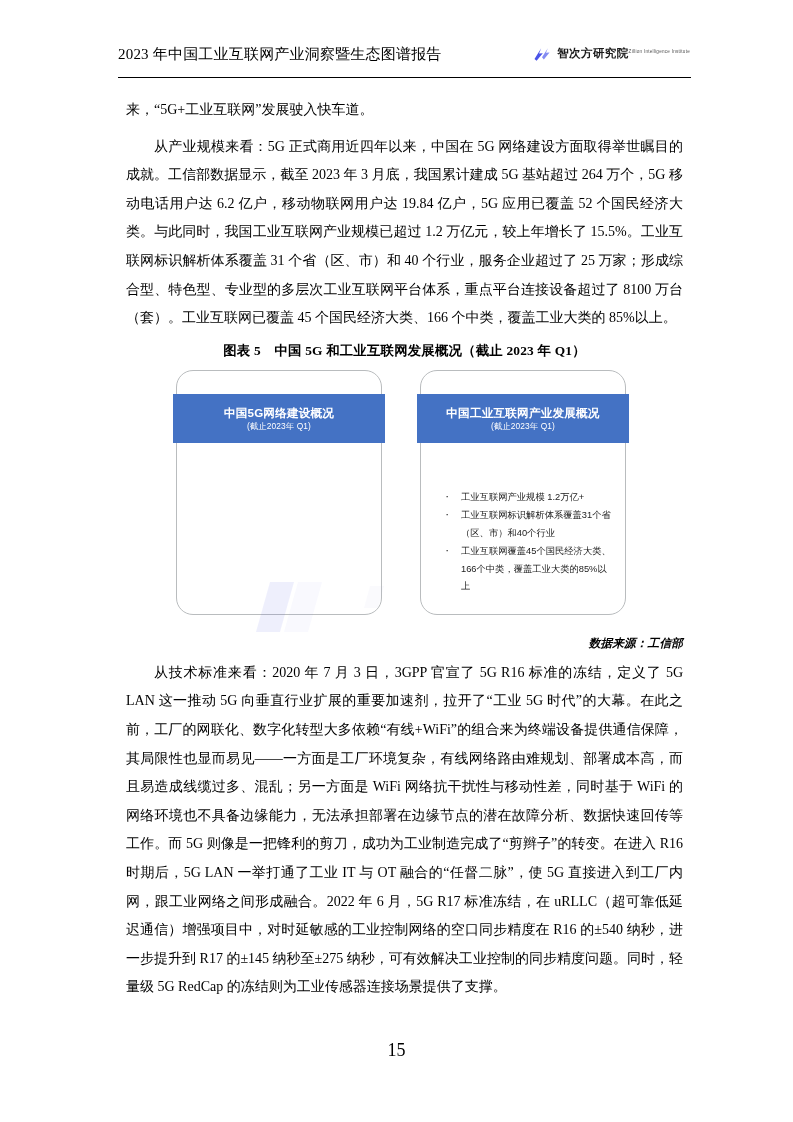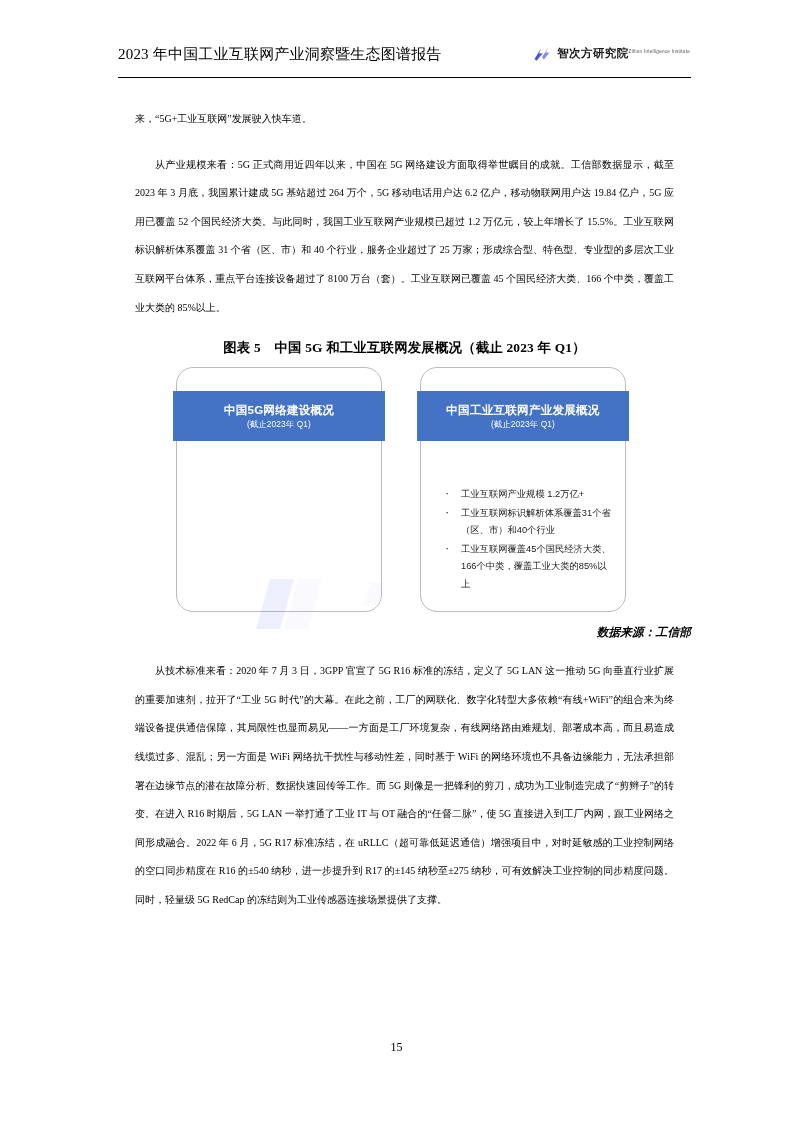--- a/index.html
+++ b/index.html
@@ -78,22 +78,22 @@
   }
 
   
   .content {
     position: absolute;
     left: 118px;
     top: 88px;
     width: 573px;
   }
   p.para {
-    margin: 17px;
-    font-size: 10px;
+    margin: 8px;
+    font-size: 14px;
     line-height: 28.6px;
     text-align: justify;
     text-justify: inter-ideograph;
     color: #000;
     font-family: "Liberation Serif", "DejaVu Serif", serif;
   }
   p.para.indent {
     text-indent: 2em;
   }
 
@@ -207,33 +207,33 @@
     pointer-events: none;
   }
 
   .figure-source {
     font-family: "Liberation Serif", "DejaVu Serif", serif;
     font-size: 11.6px;
     font-style: italic;
     font-weight: 700;
     text-align: right;
     color: #000;
-    margin: 0;
+    margin: 8px;
     letter-spacing: 0.2px;
   }
 
   
   .page-number {
     position: absolute;
     left: 0;
     top: 1040px;
     width: 793px;
     text-align: center;
     font-family: "Liberation Serif", "DejaVu Serif", serif;
-    font-size: 12px;
+    font-size: 18px;
     color: #000;
   }
 </style>
 </head>
 <body>
 
 <div class="page">
 
   <div class="page-header">
     <div class="header-title">2023 年中国工业互联网产业洞察暨生态图谱报告</div>

